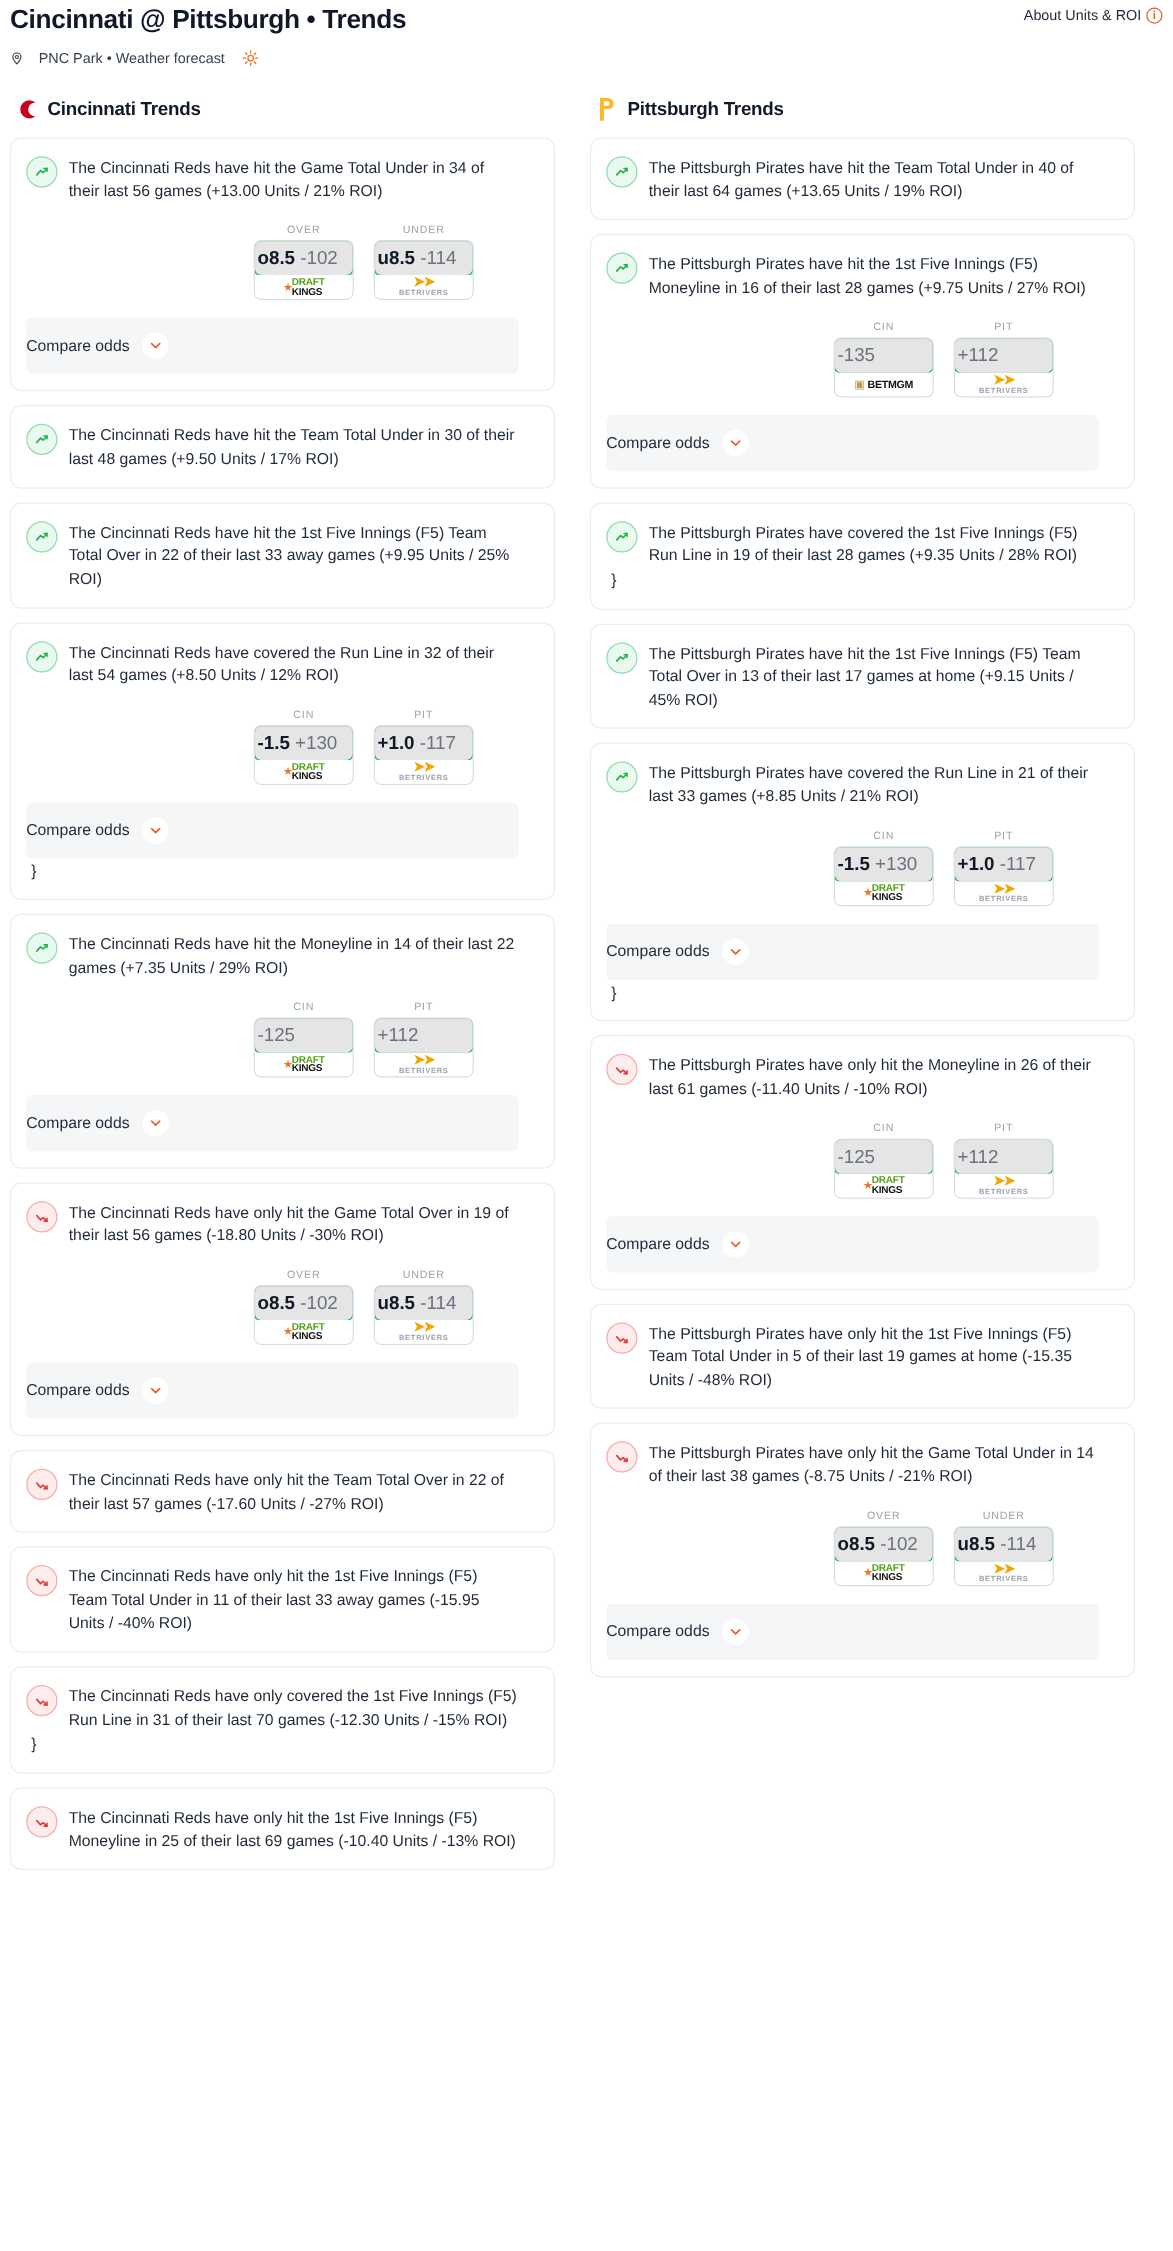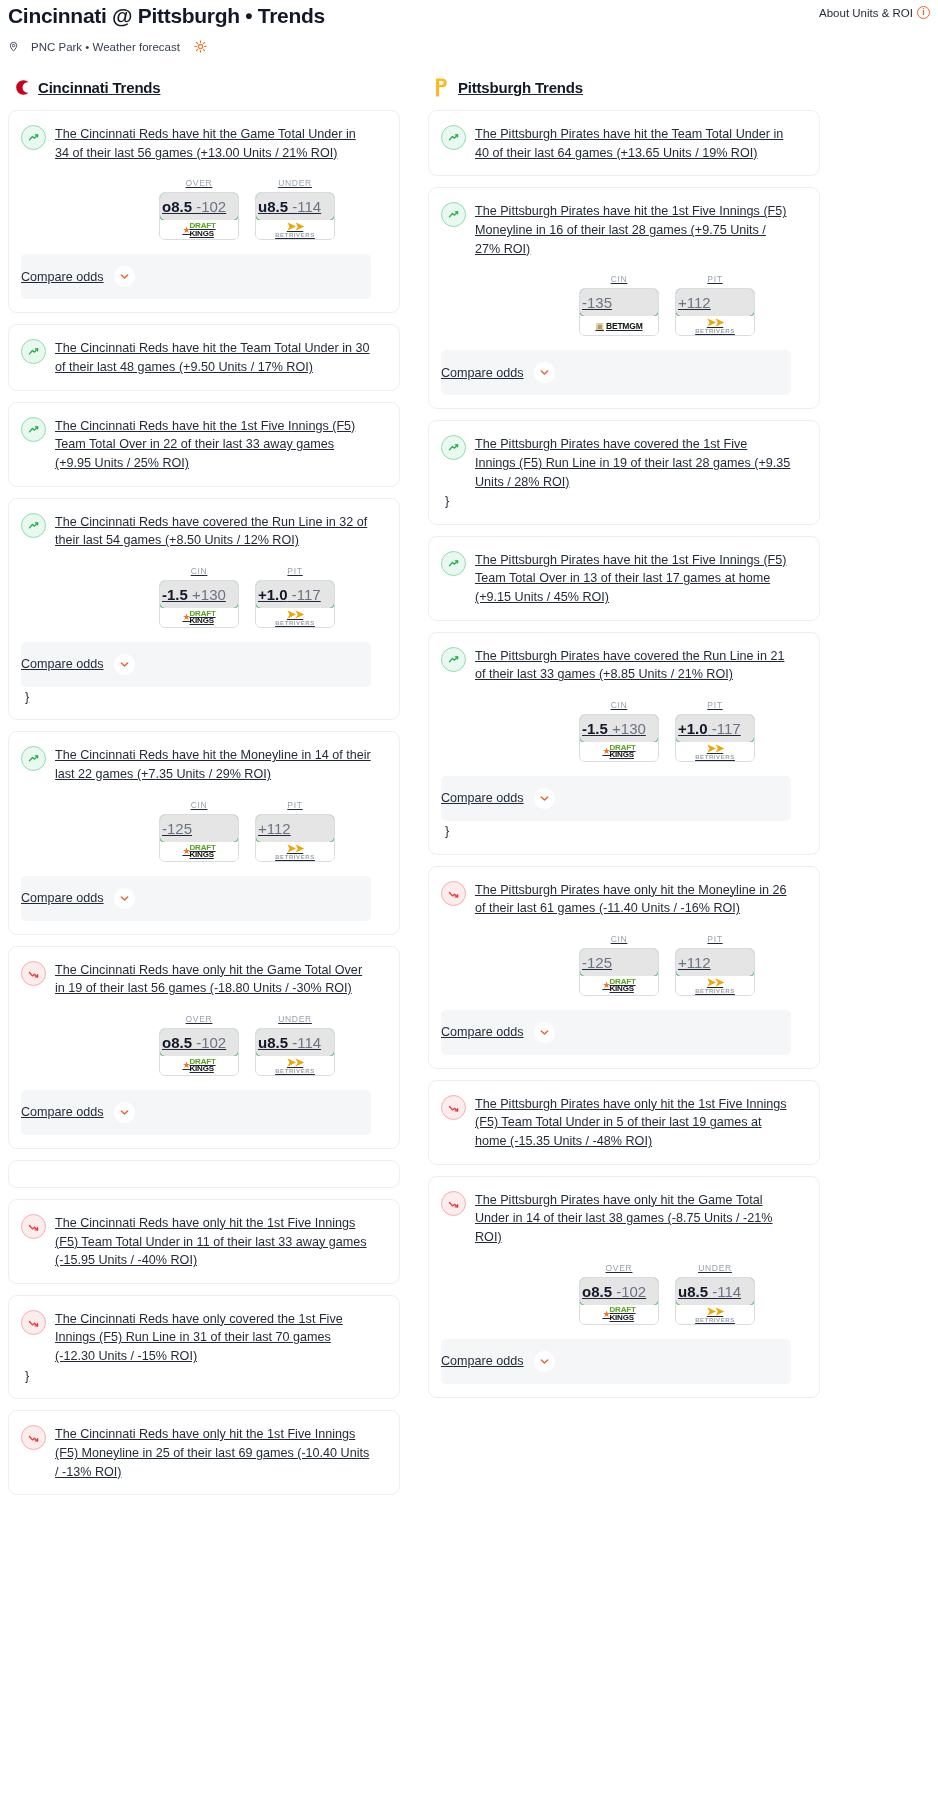--- a/index.html
+++ b/index.html
@@ -65,21 +65,21 @@
   .sun-icon { width: 13px; height: 13px; flex: none; margin-left: 2px; }
 
   
   .columns {
     display: flex;
     gap: 28px;
     padding: 0 8px;
     margin-top: 24px;
     align-items: flex-start;
   }
-  .column { width: 392px; flex: none; text-decoration: underline; }
+  .column { width: 436px; flex: none; }
 
   .col-header {
     display: flex;
     align-items: center;
     gap: 7px;
     margin-bottom: 12px;
     padding-left: 4px;
   }
   .team-logo {
     width: 19px;
@@ -463,20 +463,29 @@
           <span>Compare odds</span>
           <span class="chev-btn">
             <svg width="11" height="11" viewBox="0 0 24 24" fill="none" stroke="#e8622a" stroke-width="3" stroke-linecap="round" stroke-linejoin="round">
               <path d="M5 8.5 L12 15.5 L19 8.5"></path>
             </svg>
           </span>
         </div>
         <div class="spacer-bottom"></div>
       </div>
       <div class="card">
+        <div class="card-body">
+          <span class="trend-icon down">
+            <svg width="15" height="15" viewBox="0 0 22 22" fill="none" stroke="#e23b3b" stroke-width="1.9" stroke-linecap="round" stroke-linejoin="round">
+              <path d="M5 9.5 L9.5 14.5 L12.5 12 L17 16"></path>
+              <path d="M13.6 16 L17 16 L17 12.8"></path>
+            </svg>
+          </span>
+          <span class="trend-text">The Cincinnati Reds have only hit the Team Total Over in 22 of their last 57 games (-17.60 Units / -27% ROI)</span>
+        </div>
         <div class="spacer-bottom"></div>
       </div>
       <div class="card">
         <div class="card-body">
           <span class="trend-icon down">
             <svg width="15" height="15" viewBox="0 0 22 22" fill="none" stroke="#e23b3b" stroke-width="1.9" stroke-linecap="round" stroke-linejoin="round">
               <path d="M5 9.5 L9.5 14.5 L12.5 12 L17 16"></path>
               <path d="M13.6 16 L17 16 L17 12.8"></path>
             </svg>
           </span>
@@ -653,21 +662,21 @@
         <div class="spacer-bottom"></div>
       </div>
       <div class="card">
         <div class="card-body">
           <span class="trend-icon down">
             <svg width="15" height="15" viewBox="0 0 22 22" fill="none" stroke="#e23b3b" stroke-width="1.9" stroke-linecap="round" stroke-linejoin="round">
               <path d="M5 9.5 L9.5 14.5 L12.5 12 L17 16"></path>
               <path d="M13.6 16 L17 16 L17 12.8"></path>
             </svg>
           </span>
-          <span class="trend-text">The Pittsburgh Pirates have only hit the Moneyline in 26 of their last 61 games (-11.40 Units / -16% ROI)</span>
+          <span class="trend-text">The Pittsburgh Pirates have only hit the Moneyline in 26 of their last 61 games (-11.40 Units / -10% ROI)</span>
         </div>
         <div class="odds-wrap">
           <div class="odds-col">
             <div class="odds-label">CIN</div>
             <div class="odds-box">
               <div class="odds-value">-125</div>
               <div class="book-row">
                 <span class="bk-dk">
                   <span class="crown">★</span>
                   <span class="dk-text">

